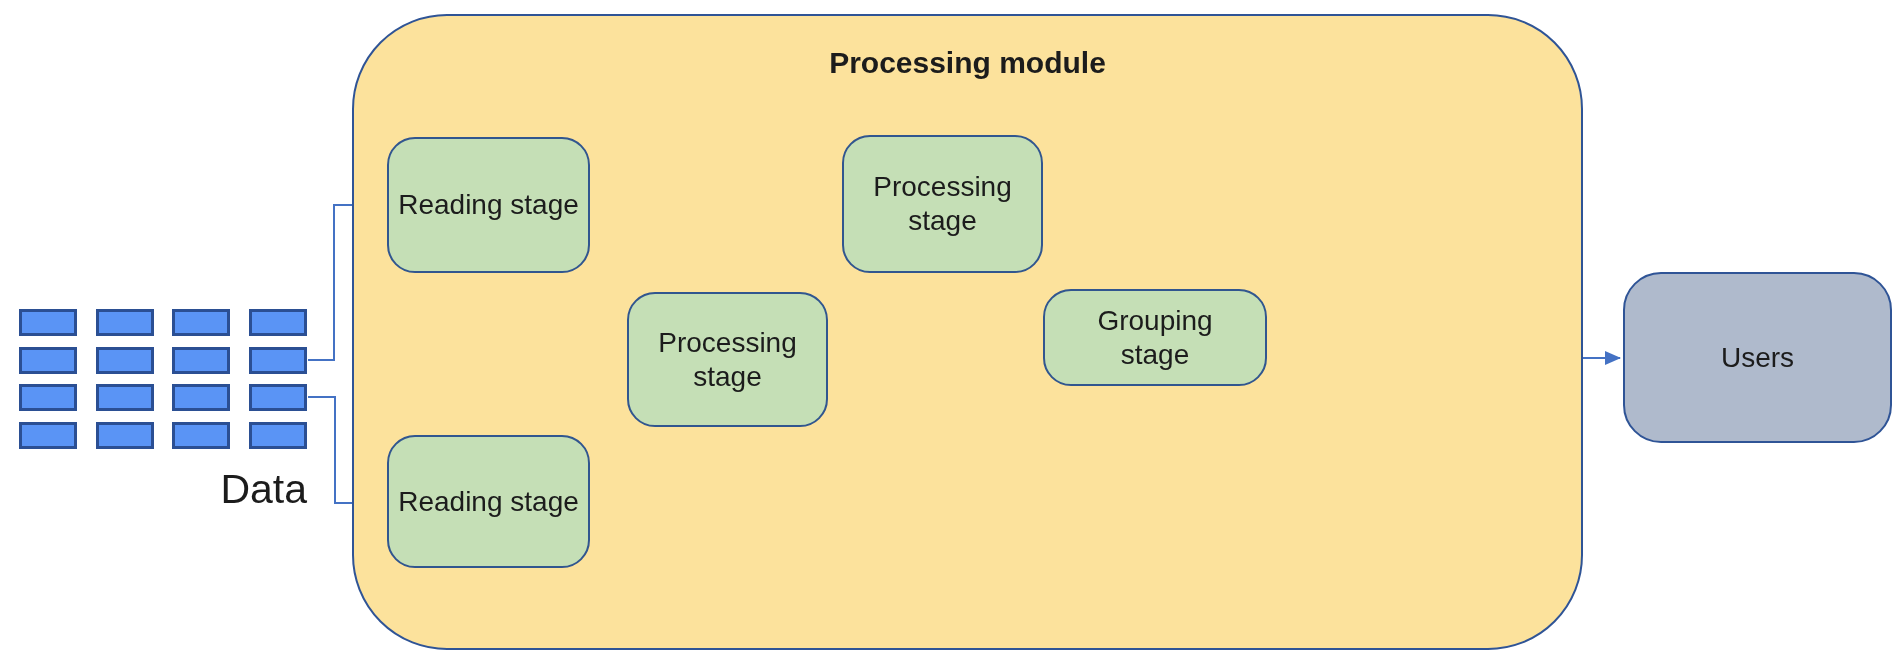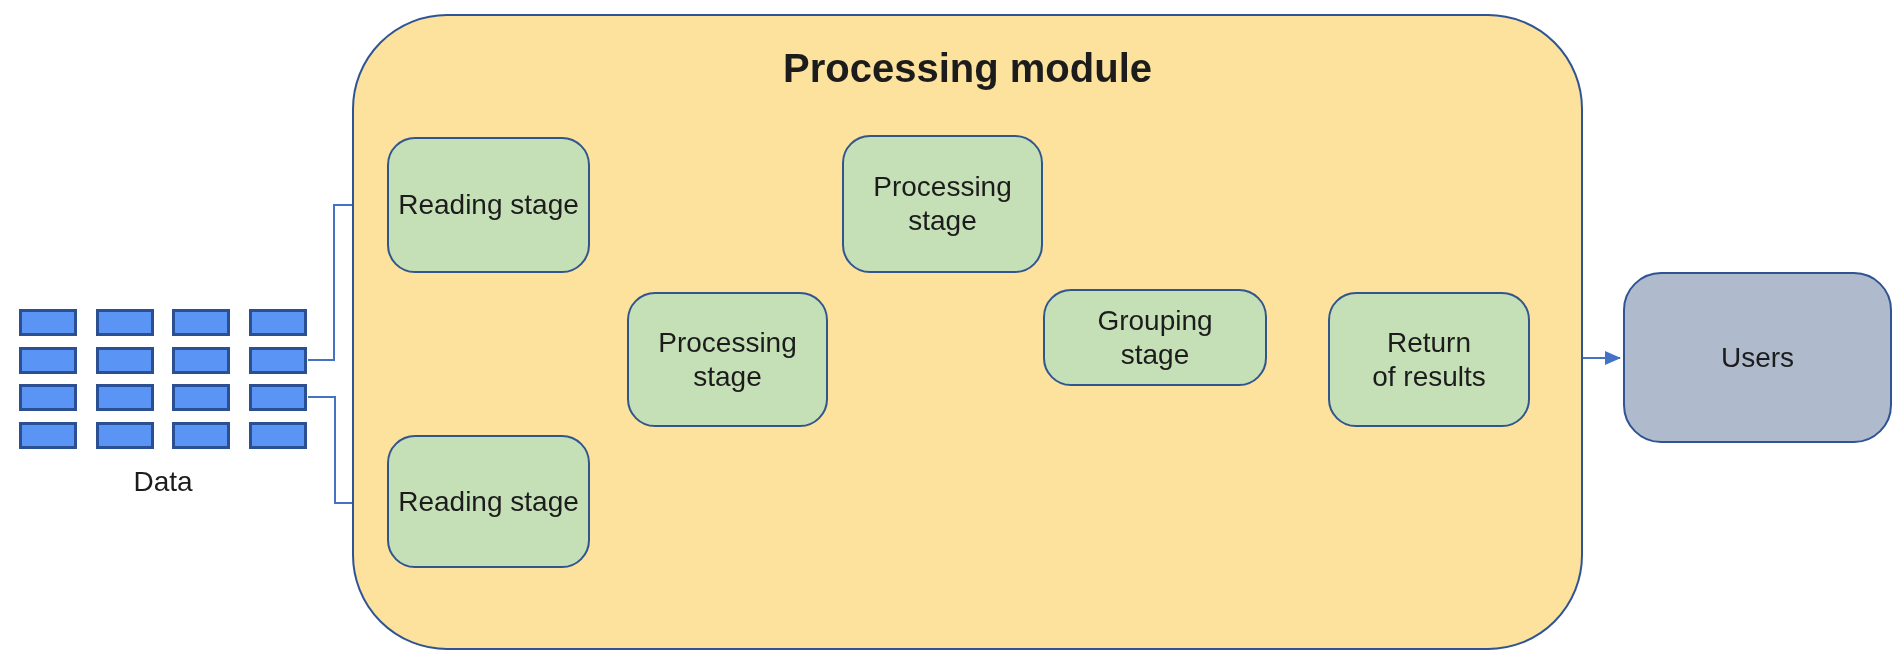--- a/index.html
+++ b/index.html
@@ -46,21 +46,21 @@
     background: var(--module-fill);
     border: 2px solid var(--module-border);
     border-radius: 95px;
   }
 
   .module-title {
     position: absolute;
     left: 352px; top: 46px;
     width: 1231px;
     text-align: center;
-    font-size: 40px;
+    font-size: 30px;
     font-weight: bold;
     color: var(--text);
   }
 
   .stage {
     position: absolute;
     background: var(--stage-fill);
     border: 2px solid var(--stage-border);
     border-radius: 28px;
     display: flex;
@@ -101,22 +101,22 @@
   .data-rect {
     position: absolute;
     width: 58px; height: 27px;
     background: var(--data-fill);
     border: 3px solid var(--data-border);
   }
   .data-label {
     position: absolute;
     left: 19px; top: 466px;
     width: 288px;
-    text-align: center;
-    font-size: 28px;
+    text-align: right;
+    font-size: 41px;
     color: var(--text);
   }
 </style>
 </head>
 <body>
 
 <div class="canvas">
 
   <svg class="connectors" viewBox="0 0 1900 663" xmlns="http://www.w3.org/2000/svg">
     <defs>
@@ -160,18 +160,16 @@
   <div class="data-label">Data</div>
 
   <div class="stage reading-top">Reading stage</div>
   <div class="stage reading-bottom">Reading stage</div>
   <div class="stage processing-top">Processing
 stage</div>
   <div class="stage processing-mid">Processing
 stage</div>
   <div class="stage grouping">Grouping
 stage</div>
-  <div class="stage return-results">Return
-of results</div>
 
   <div class="users">Users</div>
 
 </div>
 
 </body></html>

